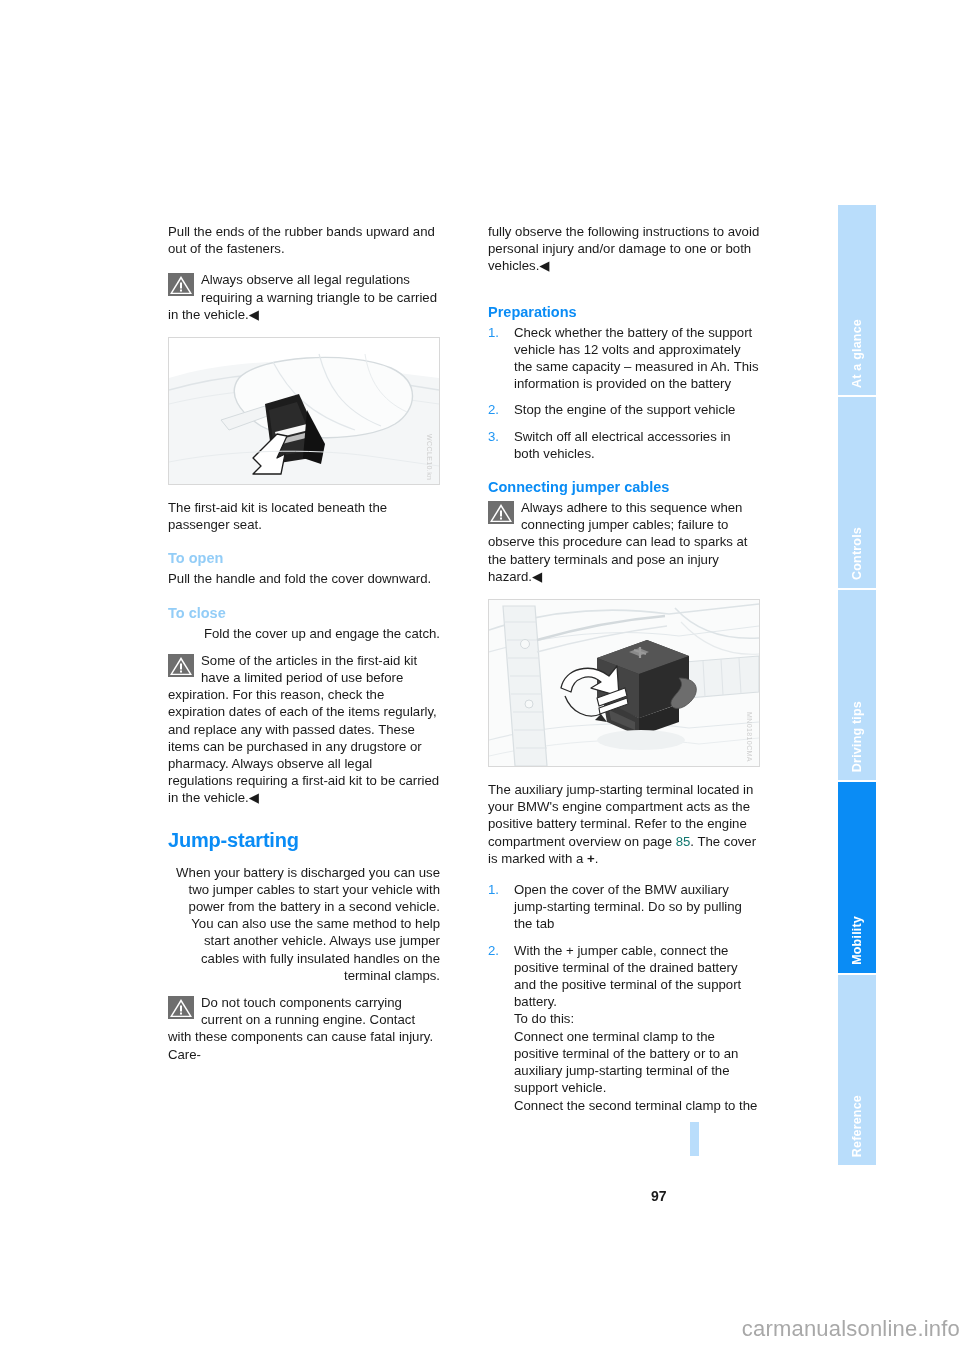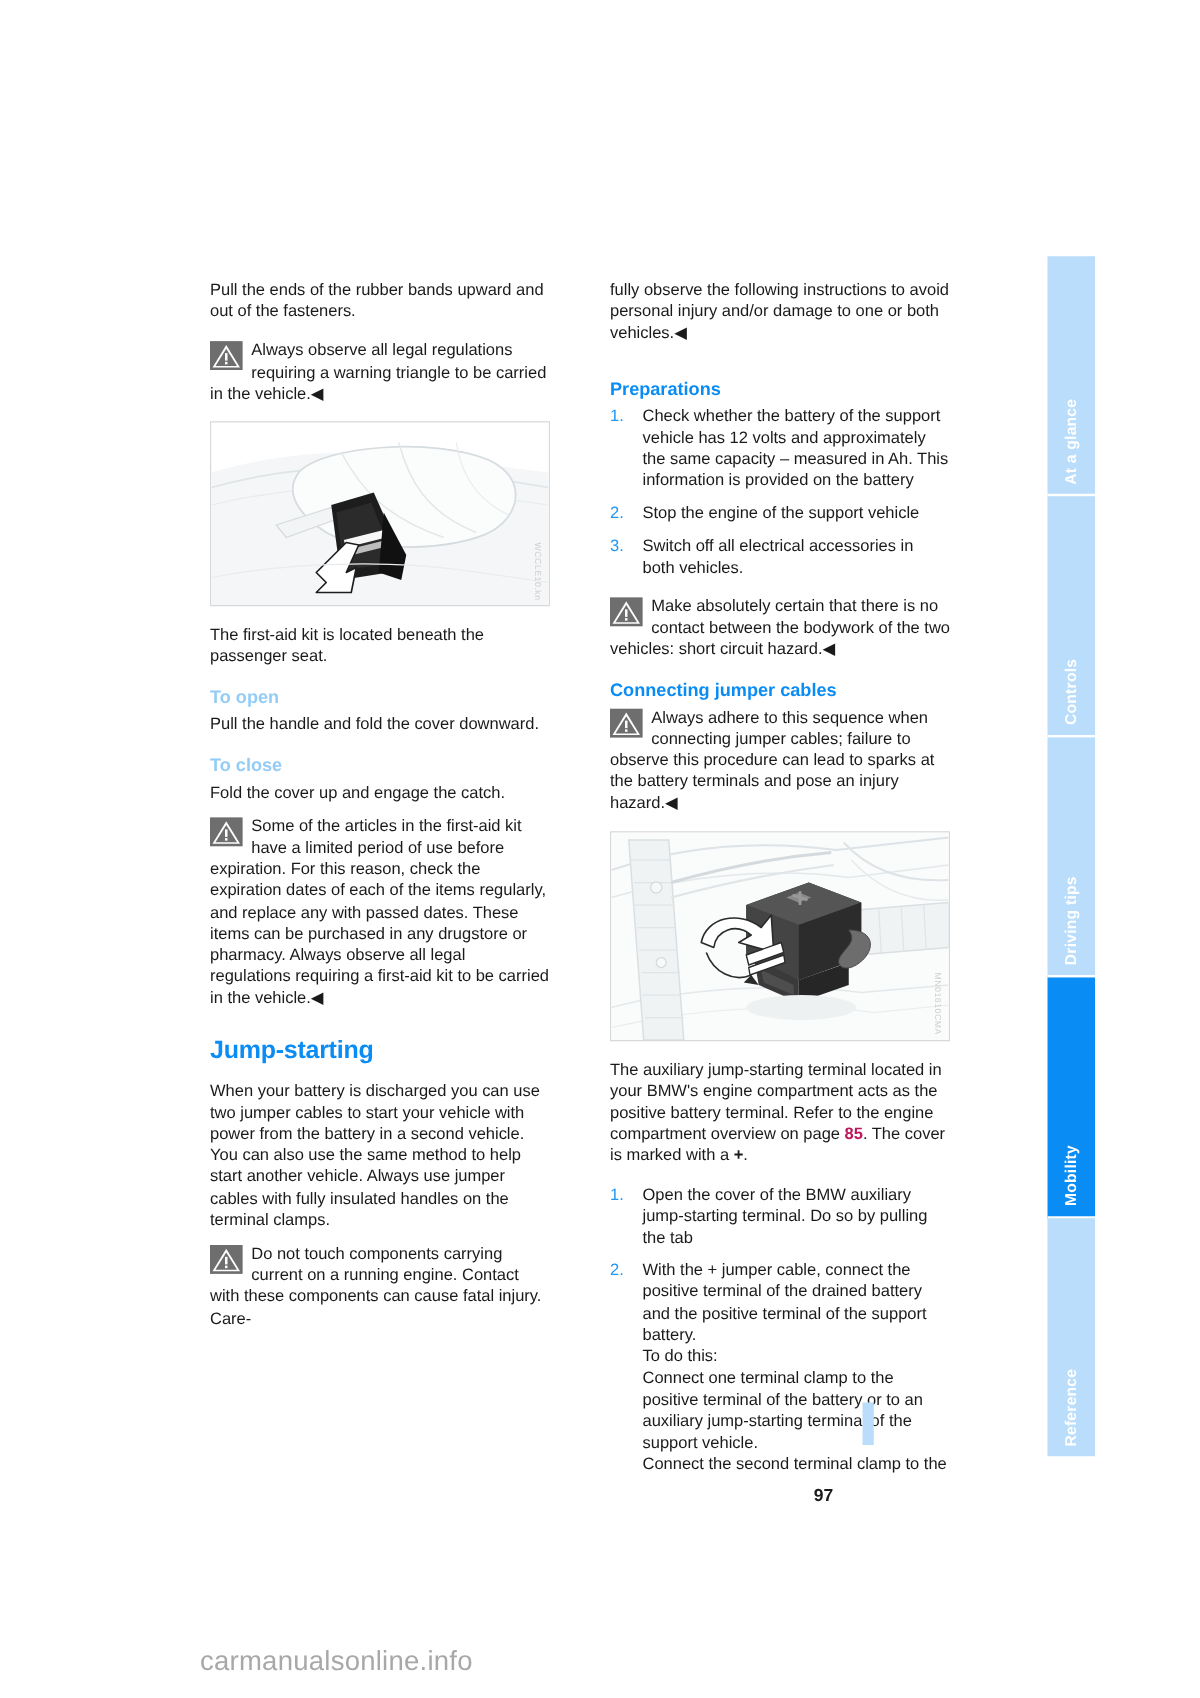--- a/index.html
+++ b/index.html
@@ -63,21 +63,21 @@
     width: 272px;
     font-size: 13.2px;
     line-height: 17.2px;
     color: #1a1a1a;
   }
   .col-left  { left: 168px; }
   .col-right { left: 488px; }
 
   p { margin: 0 0 0 0; }
   .para { margin-bottom: 14px; }
-  .para-tight { margin-bottom: 0px; }
+  .para-tight { margin-bottom: 0px; text-align: right; }
 
   
   h1.sec {
     font-size: 20px;
     font-weight: bold;
     color: #0a8cf5;
     margin: 22px 0 12px 0;
     line-height: 23px;
     letter-spacing: -0.2px;
   }
@@ -162,28 +162,28 @@
     height: 34px;
     background: #b9ddfb;
   }
 
   
   .watermark {
     position: absolute;
     left: 0;
     top: 1316px;
     width: 960px;
-    text-align: left;
+    text-align: right;
     font-size: 22px;
     color: #a8a8a8;
     letter-spacing: 0.2px;
     font-family: "Liberation Sans", sans-serif;
   }
   .wm-inner { display:inline-block; margin-left: 160px; }
-  .bluenum { color: #be185d; font-weight: bold; }
+  .bluenum { color: #0f766e; }
   b.plus { font-weight: bold; }
 </style>
 </head>
 <body>
 
 <div class="page">
 
   <div class="tab-rail">
     <div class="tab">
       <span class="tab-label">At a glance</span>
@@ -302,32 +302,20 @@
       <li>
         <span class="num">2.</span>
         <span>Stop the engine of the support vehicle</span>
       </li>
       <li>
         <span class="num">3.</span>
         <span>Switch off all electrical accessories in both vehicles.</span>
       </li>
     </ol>
 
-    <div class="warn">
-      <span class="wicon">
-        <svg width="26" height="23" viewBox="0 0 26 23">
-          <rect x="0" y="0" width="26" height="23" fill="#6e6e6e"></rect>
-          <polygon points="13,3 24,21 2,21" fill="#ffffff"></polygon>
-          <polygon points="13,6 21.6,19.8 4.4,19.8" fill="#6e6e6e"></polygon>
-          <rect x="12" y="9.5" width="2" height="6" fill="#ffffff"></rect>
-          <rect x="12" y="16.5" width="2" height="2" fill="#ffffff"></rect>
-        </svg>
-      </span>
-      <span class="warn-text">Make absolutely certain that there is no contact between the bodywork of the two vehicles: short circuit hazard.◀</span>
-    </div>
 
     <h2 class="sub" style="margin-top:16px;">Connecting jumper cables</h2>
 
     <div class="warn">
       <span class="wicon">
         <svg width="26" height="23" viewBox="0 0 26 23">
           <rect x="0" y="0" width="26" height="23" fill="#6e6e6e"></rect>
           <polygon points="13,3 24,21 2,21" fill="#ffffff"></polygon>
           <polygon points="13,6 21.6,19.8 4.4,19.8" fill="#6e6e6e"></polygon>
           <rect x="12" y="9.5" width="2" height="6" fill="#ffffff"></rect>

